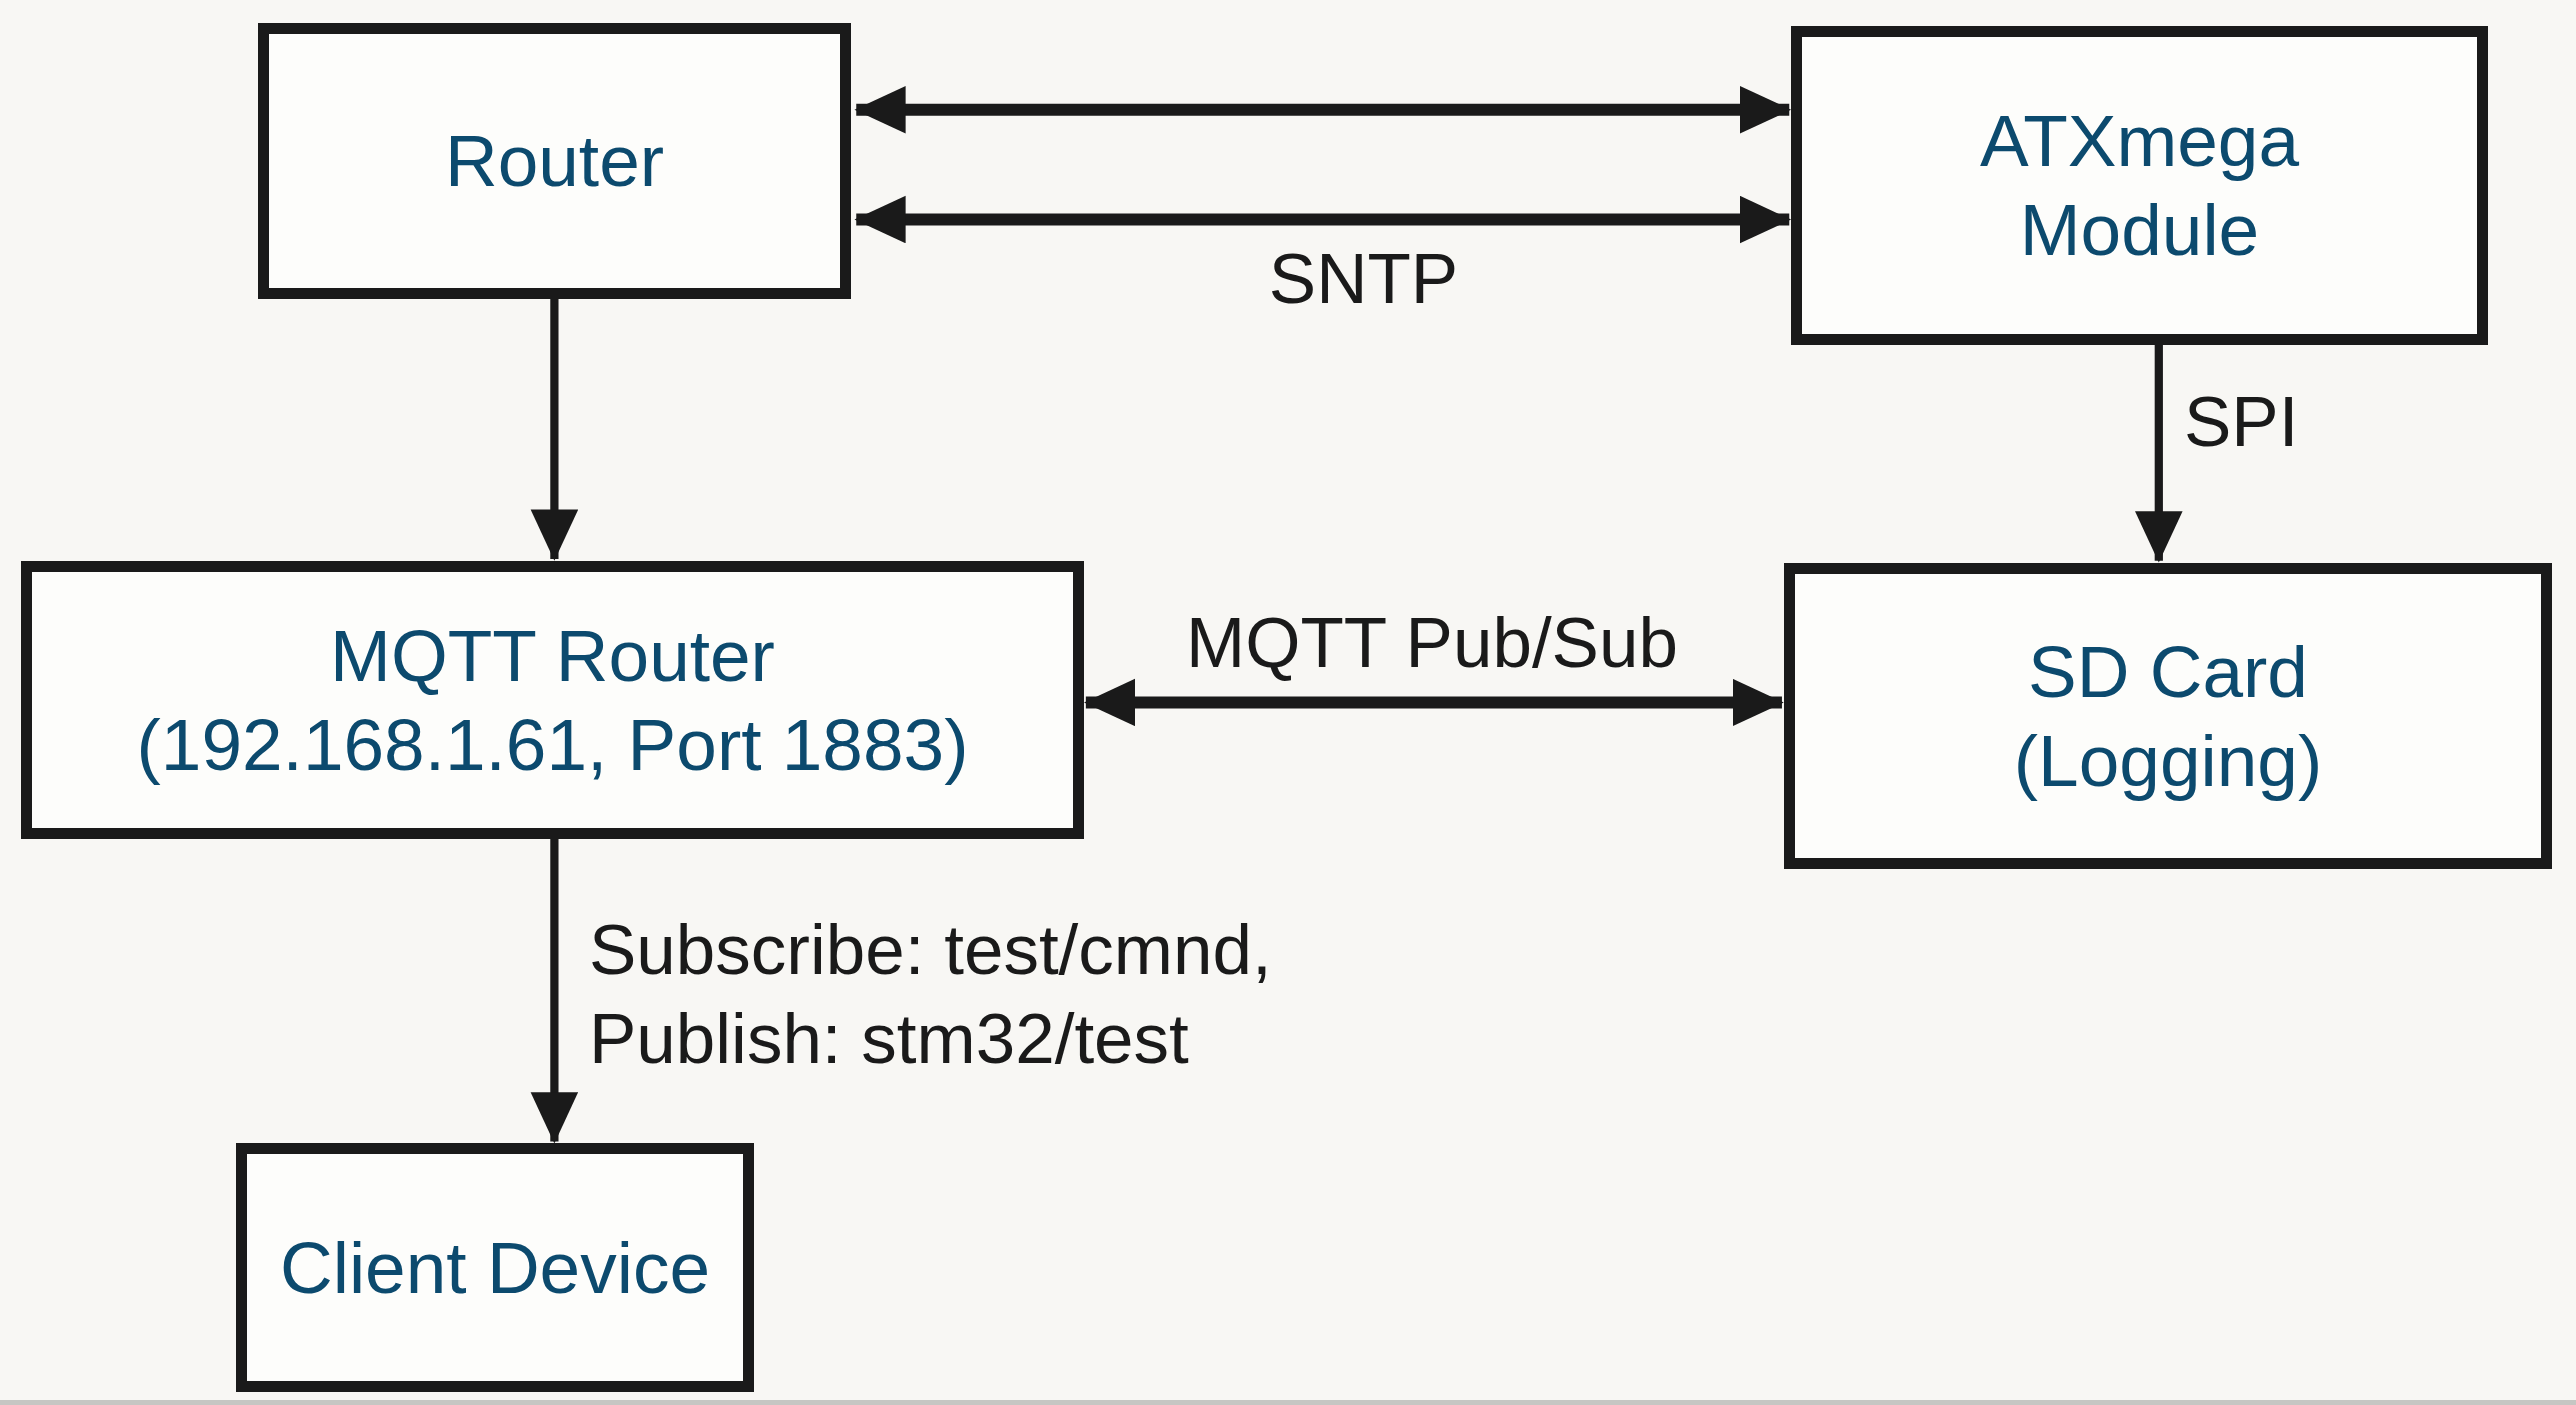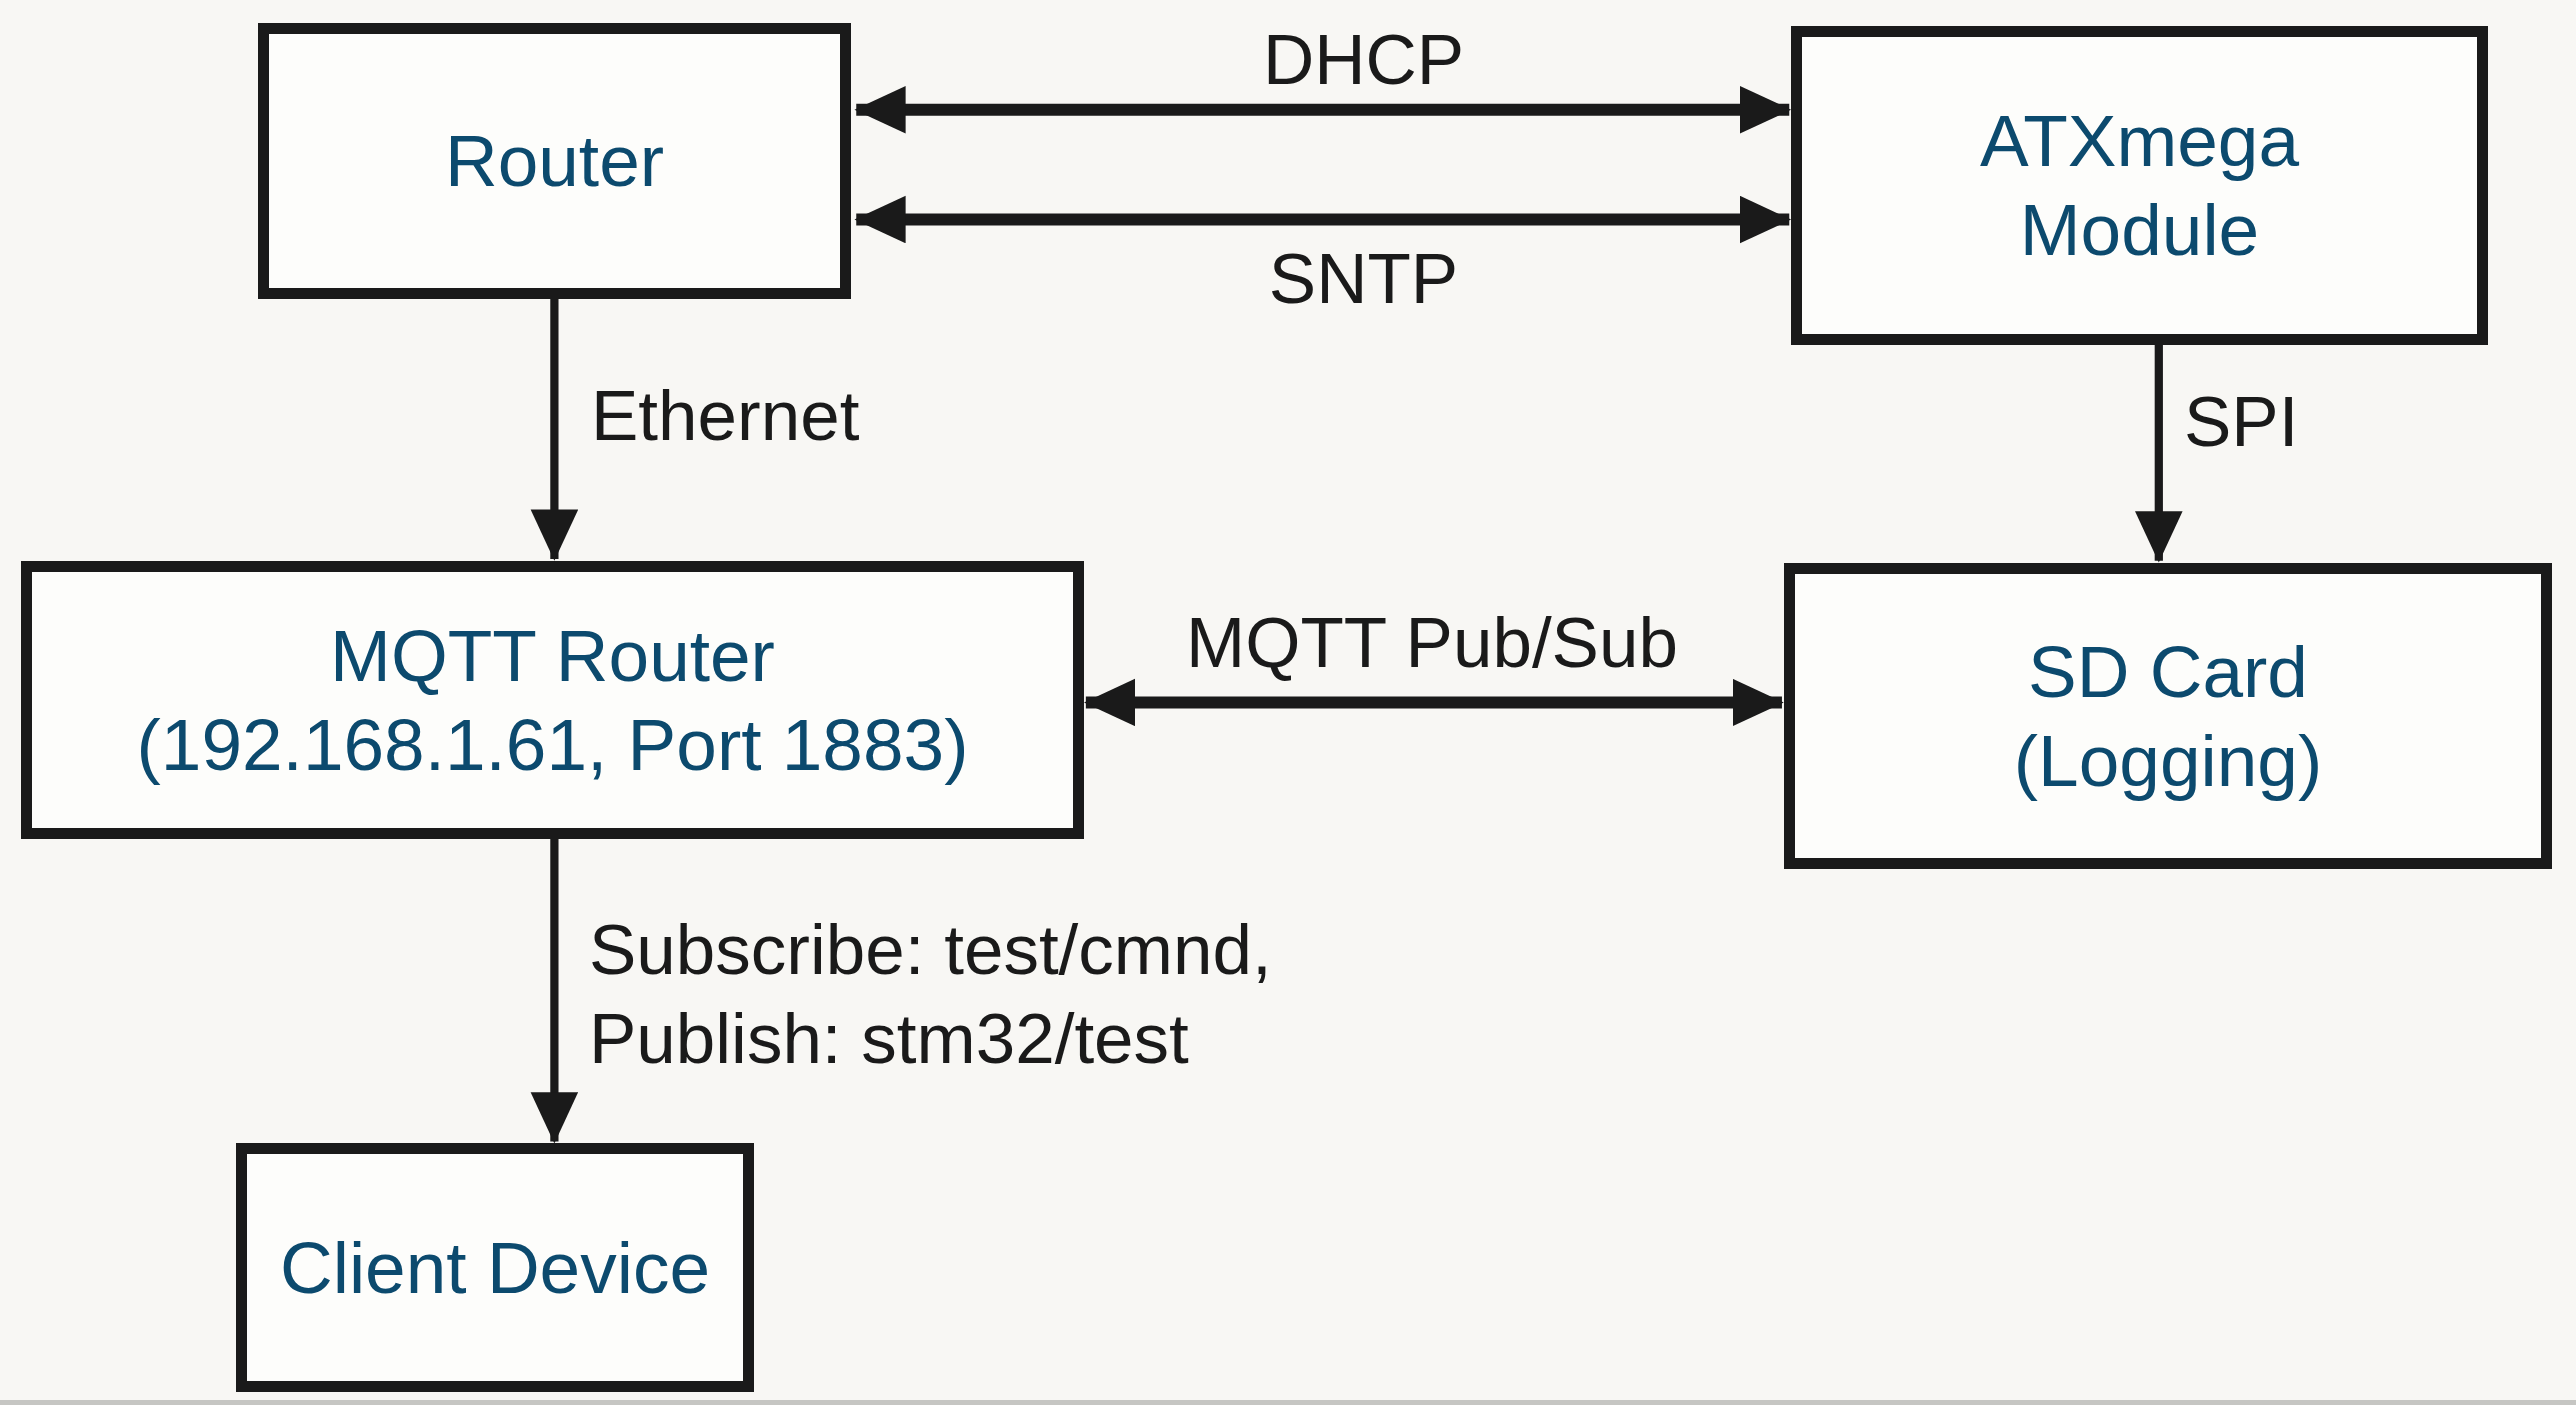--- a/index.html
+++ b/index.html
@@ -92,25 +92,23 @@
 
   <div class="node node-sdcard">
     <span>SD Card</span>
     <span>(Logging)</span>
   </div>
 
   <div class="node node-client">
     <span>Client Device</span>
   </div>
 
-  <div class="edge-label lbl-dhcp">DHCP</div>
 
   <div class="edge-label lbl-sntp">SNTP</div>
 
-  <div class="edge-label lbl-eth">Ethernet</div>
 
   <div class="edge-label lbl-spi">SPI</div>
 
   <div class="edge-label lbl-pubsub">MQTT Pub/Sub</div>
 
   <div class="edge-label lbl-subpub">
     <div>Subscribe: test/cmnd,</div>
     <div>Publish: stm32/test</div>
   </div>
 

